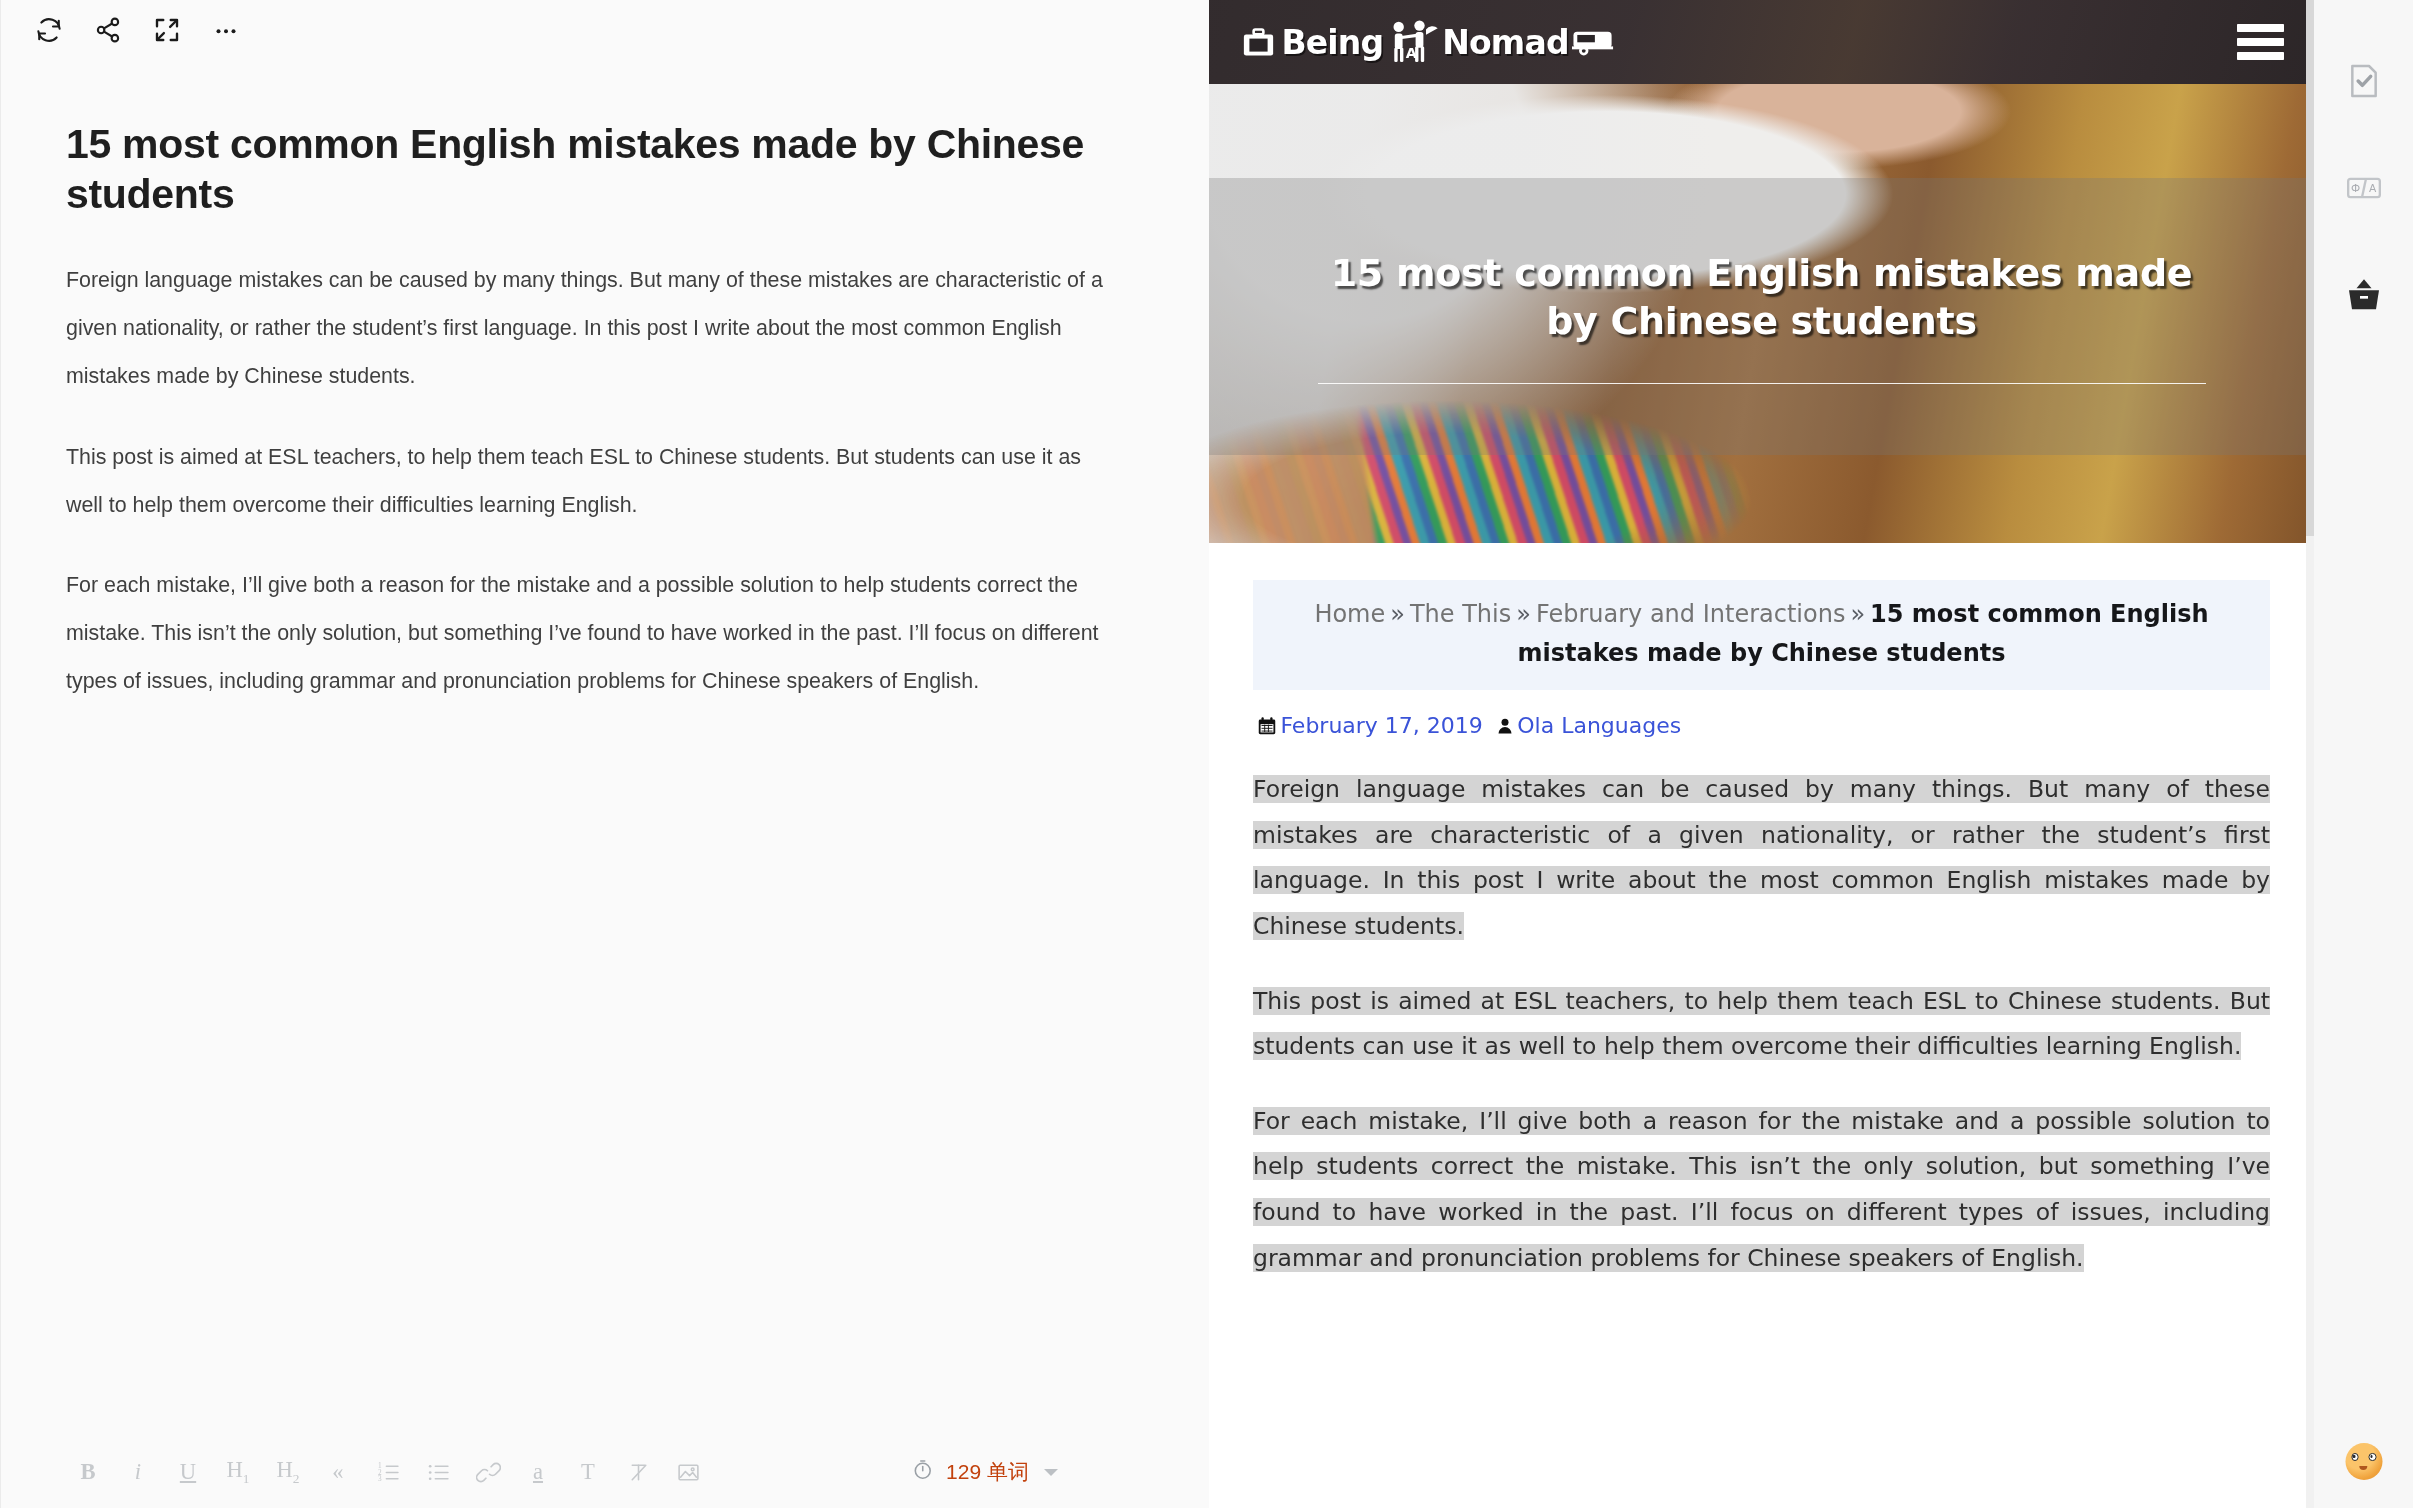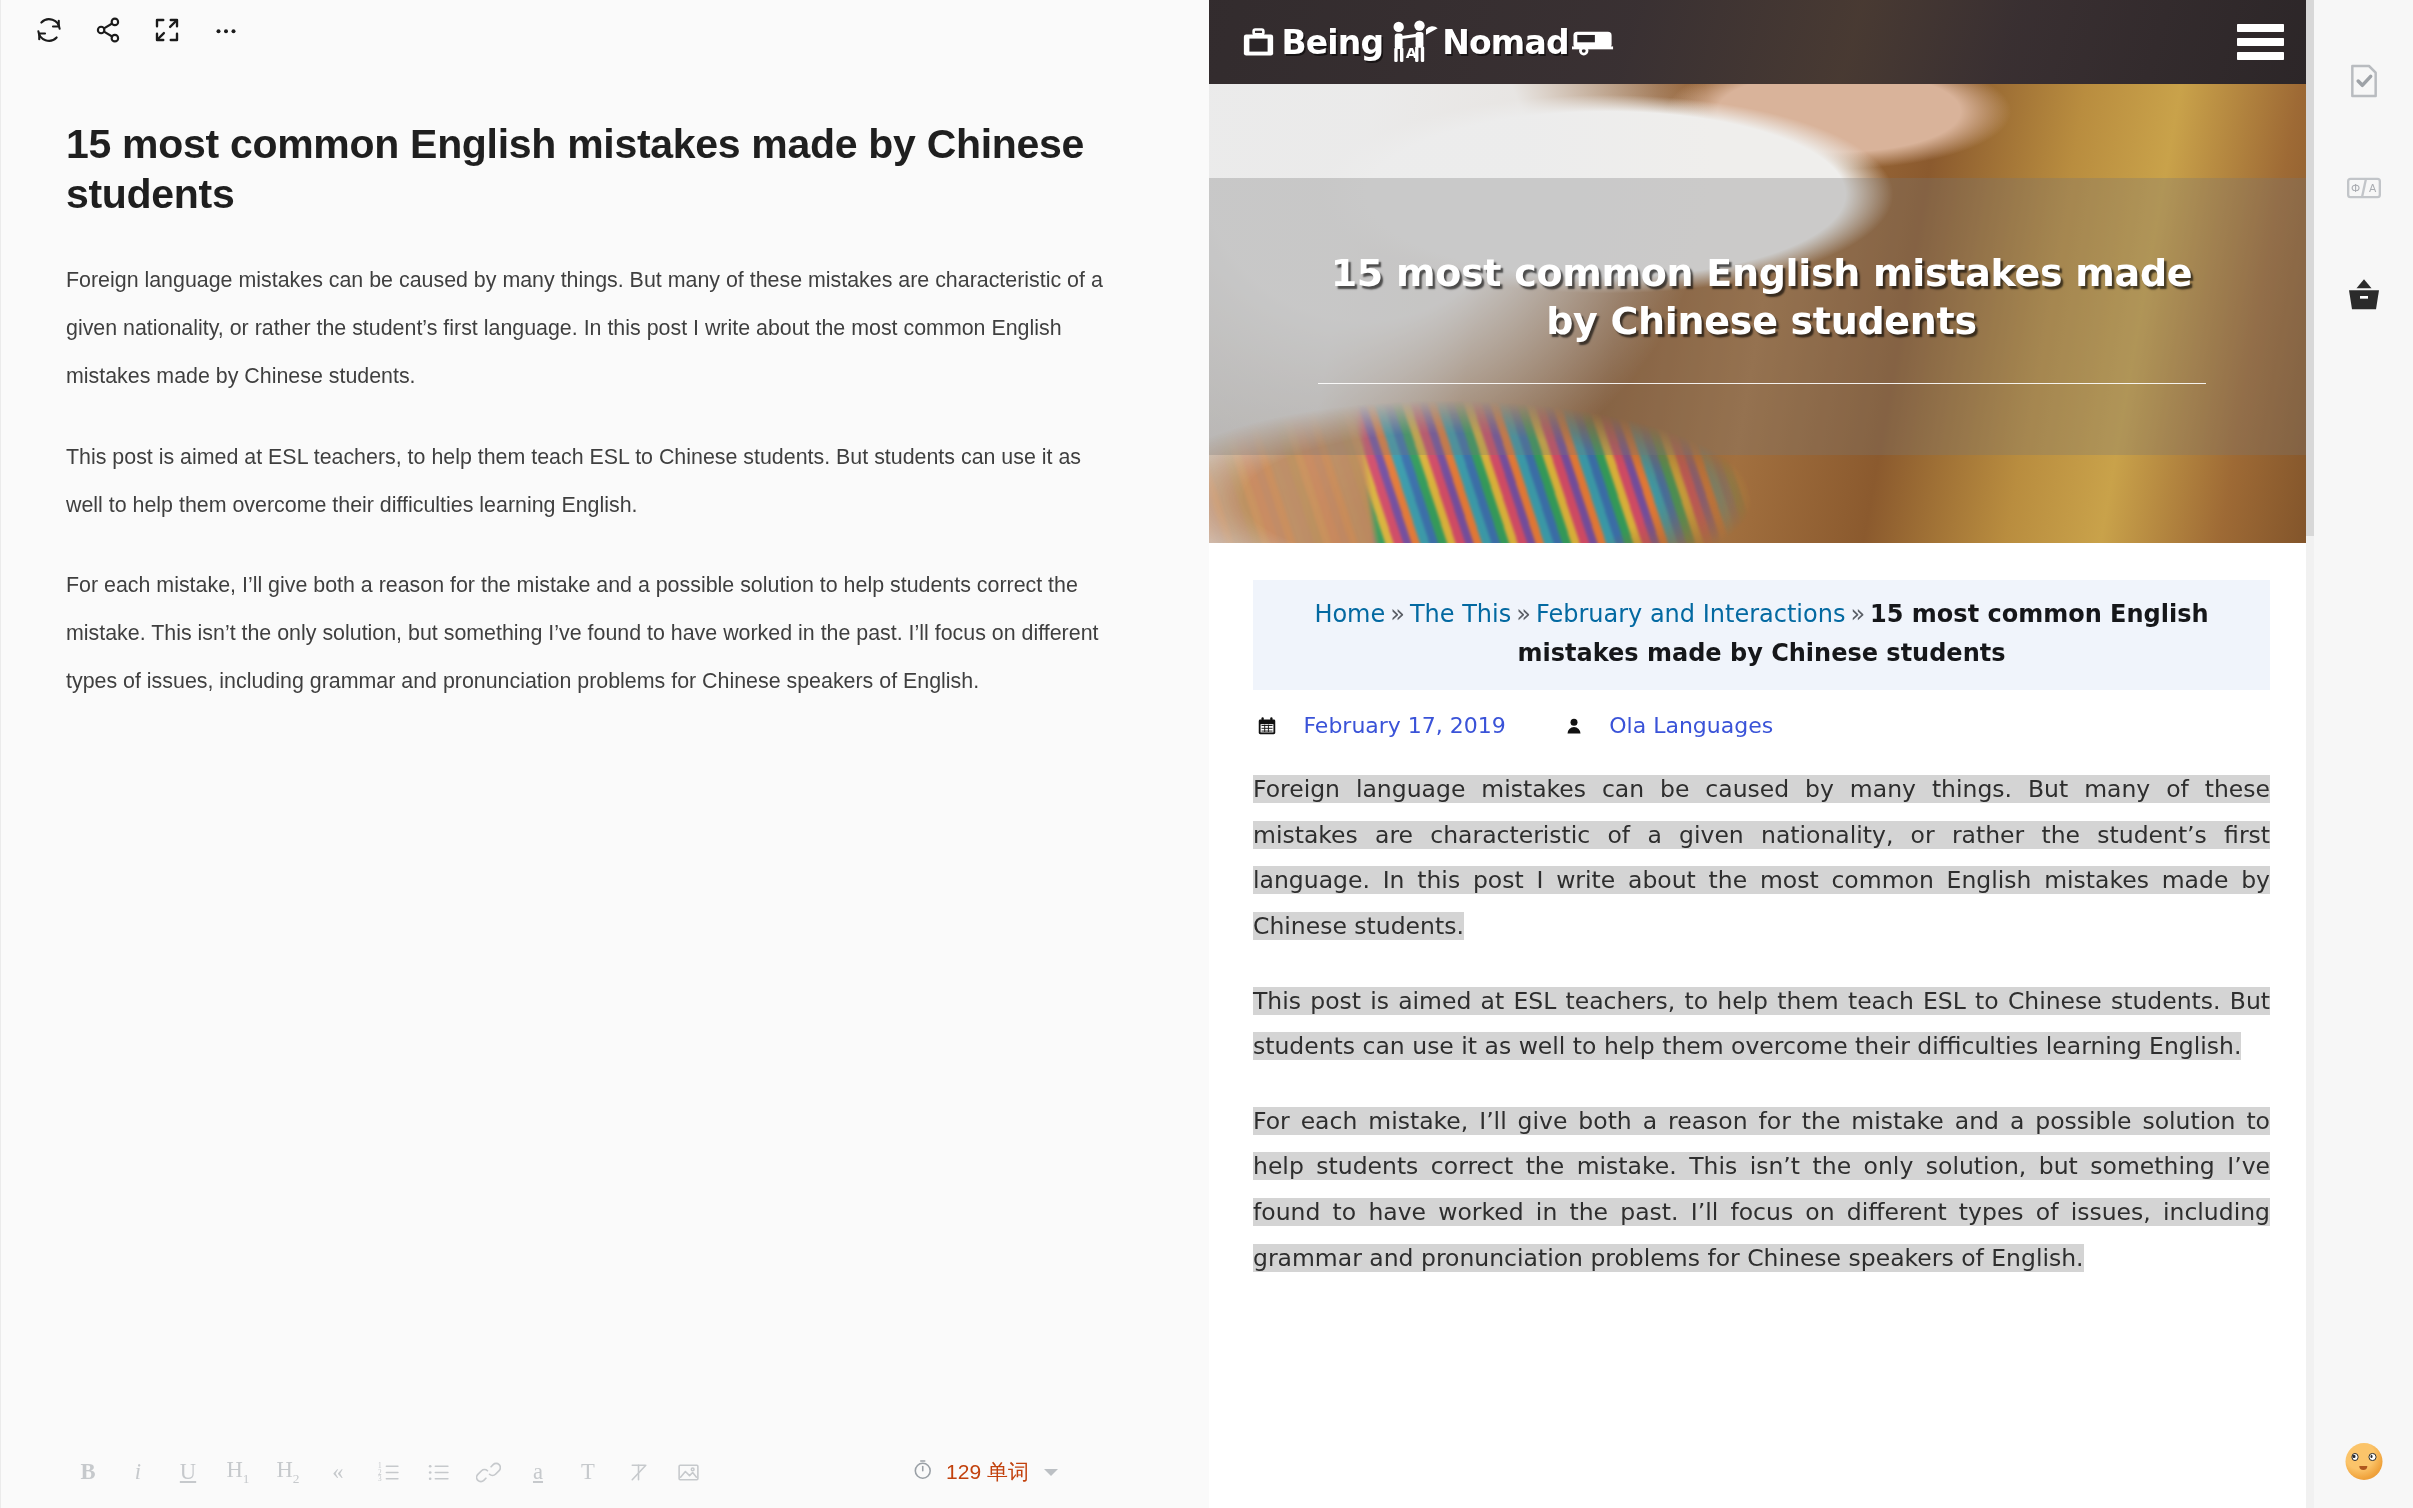--- a/index.html
+++ b/index.html
@@ -196,27 +196,27 @@
   }
   .breadcrumb{
     background:#f0f4fb;
     padding:15px 18.4px 17px 18.4px;
     font-size:24px;
     line-height:1.62;
     color:#1f2023;
     text-align:center;
     font-family:"DejaVu Sans","Liberation Sans",sans-serif;
   }
-  .breadcrumb a{color:#0369a1;text-decoration:none;cursor:pointer;}
+  .breadcrumb a{color:#737373;text-decoration:none;cursor:pointer;}
   .breadcrumb .sep{color:#5b5f66;margin:0 5px;}
   .breadcrumb .current{font-weight:700;color:#16171a;}
 
   .meta{
     margin:23.5px 0 0 3.4px;
-    display:flex;align-items:center;gap:25px;
+    display:flex;align-items:center;gap:2px;
     font-size:22px;color:#3a53d8;
     font-family:"DejaVu Sans","Liberation Sans",sans-serif;
   }
   .meta .ico{display:inline-flex;color:#111;}
   .meta a{color:#3a53d8;text-decoration:none;cursor:pointer;}
   .meta .gap{width:8.4px;}
 
   .art-p{
     margin:28.5px 0 0 0;
     font-size:23.5px;

